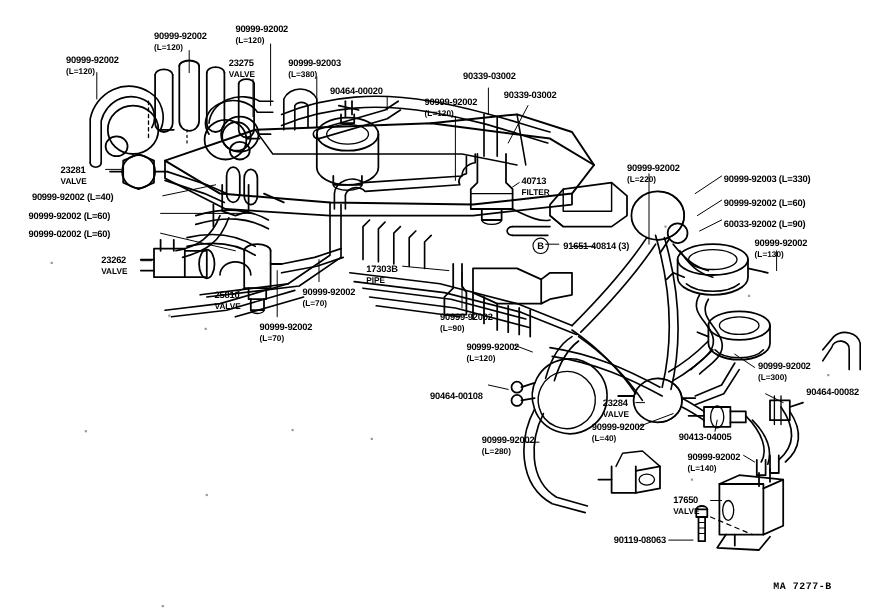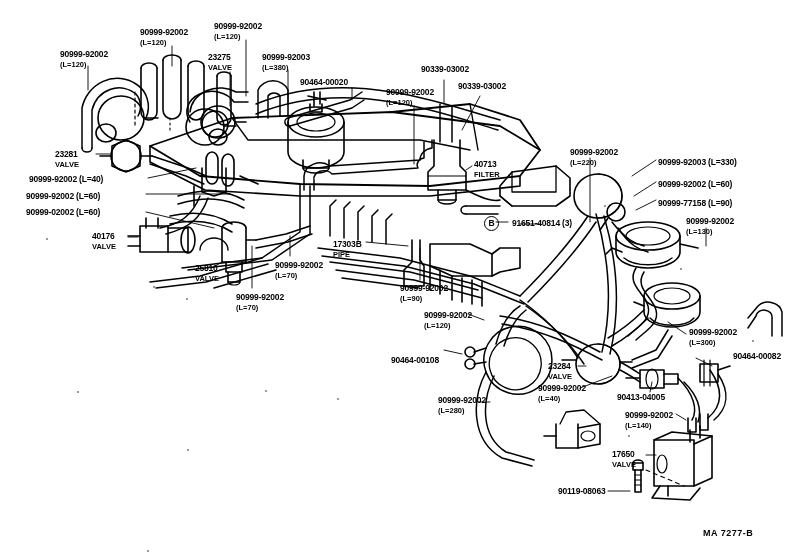--- a/index.html
+++ b/index.html
@@ -4,21 +4,21 @@
 <style>
   html,body{margin:0;padding:0;background:#ffffff;}
   body{width:794px;height:560px;overflow:hidden;
        font-family:"Liberation Sans", sans-serif;}
   #sheet{position:relative;width:794px;height:560px;background:#fff;}
   svg{position:absolute;left:0;top:0;}
   .lbl{position:absolute;font-family:"Liberation Sans",sans-serif;
        font-size:8.5px;font-weight:bold;color:#000;letter-spacing:-0.2px;
        line-height:9.5px;white-space:pre;}
   .sub{font-size:7.5px;letter-spacing:0px;}
-  .dcode{position:absolute;font-size:9px;font-weight:bold;letter-spacing:0.5px;}
+  .dcode{position:absolute;font-size:9px;font-weight:bold;letter-spacing:0.5px;font-family:Liberation Mono, monospace;}
   .bcirc{position:absolute;width:13px;height:13px;border:1.6px solid #000;
          border-radius:50%;font-size:8.5px;font-weight:bold;text-align:center;
          line-height:12px;}
 </style>
 </head>
 <body>
 
 <div id="sheet">
 
 <svg width="794" height="560" viewBox="0 0 794 560" fill="none" stroke="#000" stroke-width="1.6" stroke-linecap="round" stroke-linejoin="round">
@@ -404,32 +404,32 @@
 <div class="lbl" style="left:262px;top:53px"><span>90999-92003</span><br><span class="sub">(L=380)</span></div>
 <div class="lbl" style="left:300px;top:78px"><span>90464-00020</span></div>
 <div class="lbl" style="left:386px;top:88px"><span>90999-92002</span><br><span class="sub">(L=120)</span></div>
 <div class="lbl" style="left:421px;top:65px"><span>90339-03002</span></div>
 <div class="lbl" style="left:458px;top:82px"><span>90339-03002</span></div>
 <div class="lbl" style="left:474px;top:160px"><span>40713</span><br><span class="sub">FILTER</span></div>
 <div class="lbl" style="left:55px;top:150px"><span>23281</span><br><span class="sub">VALVE</span></div>
 <div class="lbl" style="left:29px;top:175px"><span>90999-92002 (L=40)</span></div>
 <div class="lbl" style="left:26px;top:192px"><span>90999-92002 (L=60)</span></div>
 <div class="lbl" style="left:26px;top:208px"><span>90999-02002 (L=60)</span></div>
-<div class="lbl" style="left:92px;top:232px"><span>40176</span><br><span class="sub">VALVE</span></div>
+<div class="lbl" style="left:92px;top:232px"><span>23262</span><br><span class="sub">VALVE</span></div>
 <div class="lbl" style="left:195px;top:264px"><span>25810</span><br><span class="sub">VALVE</span></div>
 <div class="lbl" style="left:275px;top:261px"><span>90999-92002</span><br><span class="sub">(L=70)</span></div>
 <div class="lbl" style="left:236px;top:293px"><span>90999-92002</span><br><span class="sub">(L=70)</span></div>
 <div class="lbl" style="left:333px;top:240px"><span>17303B</span><br><span class="sub">PIPE</span></div>
 <div class="lbl" style="left:400px;top:284px"><span>90999-92002</span><br><span class="sub">(L=90)</span></div>
 <div class="lbl" style="left:512px;top:219px"><span>91651-40814 (3)</span></div>
 <div class="bcirc" style="left:484px;top:216px"><span>B</span></div>
 <div class="lbl" style="left:570px;top:148px"><span>90999-92002</span><br><span class="sub">(L=220)</span></div>
 <div class="lbl" style="left:658px;top:158px"><span>90999-92003 (L=330)</span></div>
 <div class="lbl" style="left:658px;top:180px"><span>90999-92002 (L=60)</span></div>
-<div class="lbl" style="left:658px;top:199px"><span>90999-77158 (L=90)</span></div>
+<div class="lbl" style="left:658px;top:199px"><span>60033-92002 (L=90)</span></div>
 <div class="lbl" style="left:686px;top:217px"><span>90999-92002</span><br><span class="sub">(L=130)</span></div>
 <div class="lbl" style="left:424px;top:311px"><span>90999-92002</span><br><span class="sub">(L=120)</span></div>
 <div class="lbl" style="left:391px;top:356px"><span>90464-00108</span></div>
 <div class="lbl" style="left:548px;top:362px"><span>23284</span><br><span class="sub">VALVE</span></div>
 <div class="lbl" style="left:538px;top:384px"><span>90999-92002</span><br><span class="sub">(L=40)</span></div>
 <div class="lbl" style="left:617px;top:393px"><span>90413-04005</span></div>
 <div class="lbl" style="left:438px;top:396px"><span>90999-92002</span><br><span class="sub">(L=280)</span></div>
 <div class="lbl" style="left:689px;top:328px"><span>90999-92002</span><br><span class="sub">(L=300)</span></div>
 <div class="lbl" style="left:733px;top:352px"><span>90464-00082</span></div>
 <div class="lbl" style="left:625px;top:411px"><span>90999-92002</span><br><span class="sub">(L=140)</span></div>

